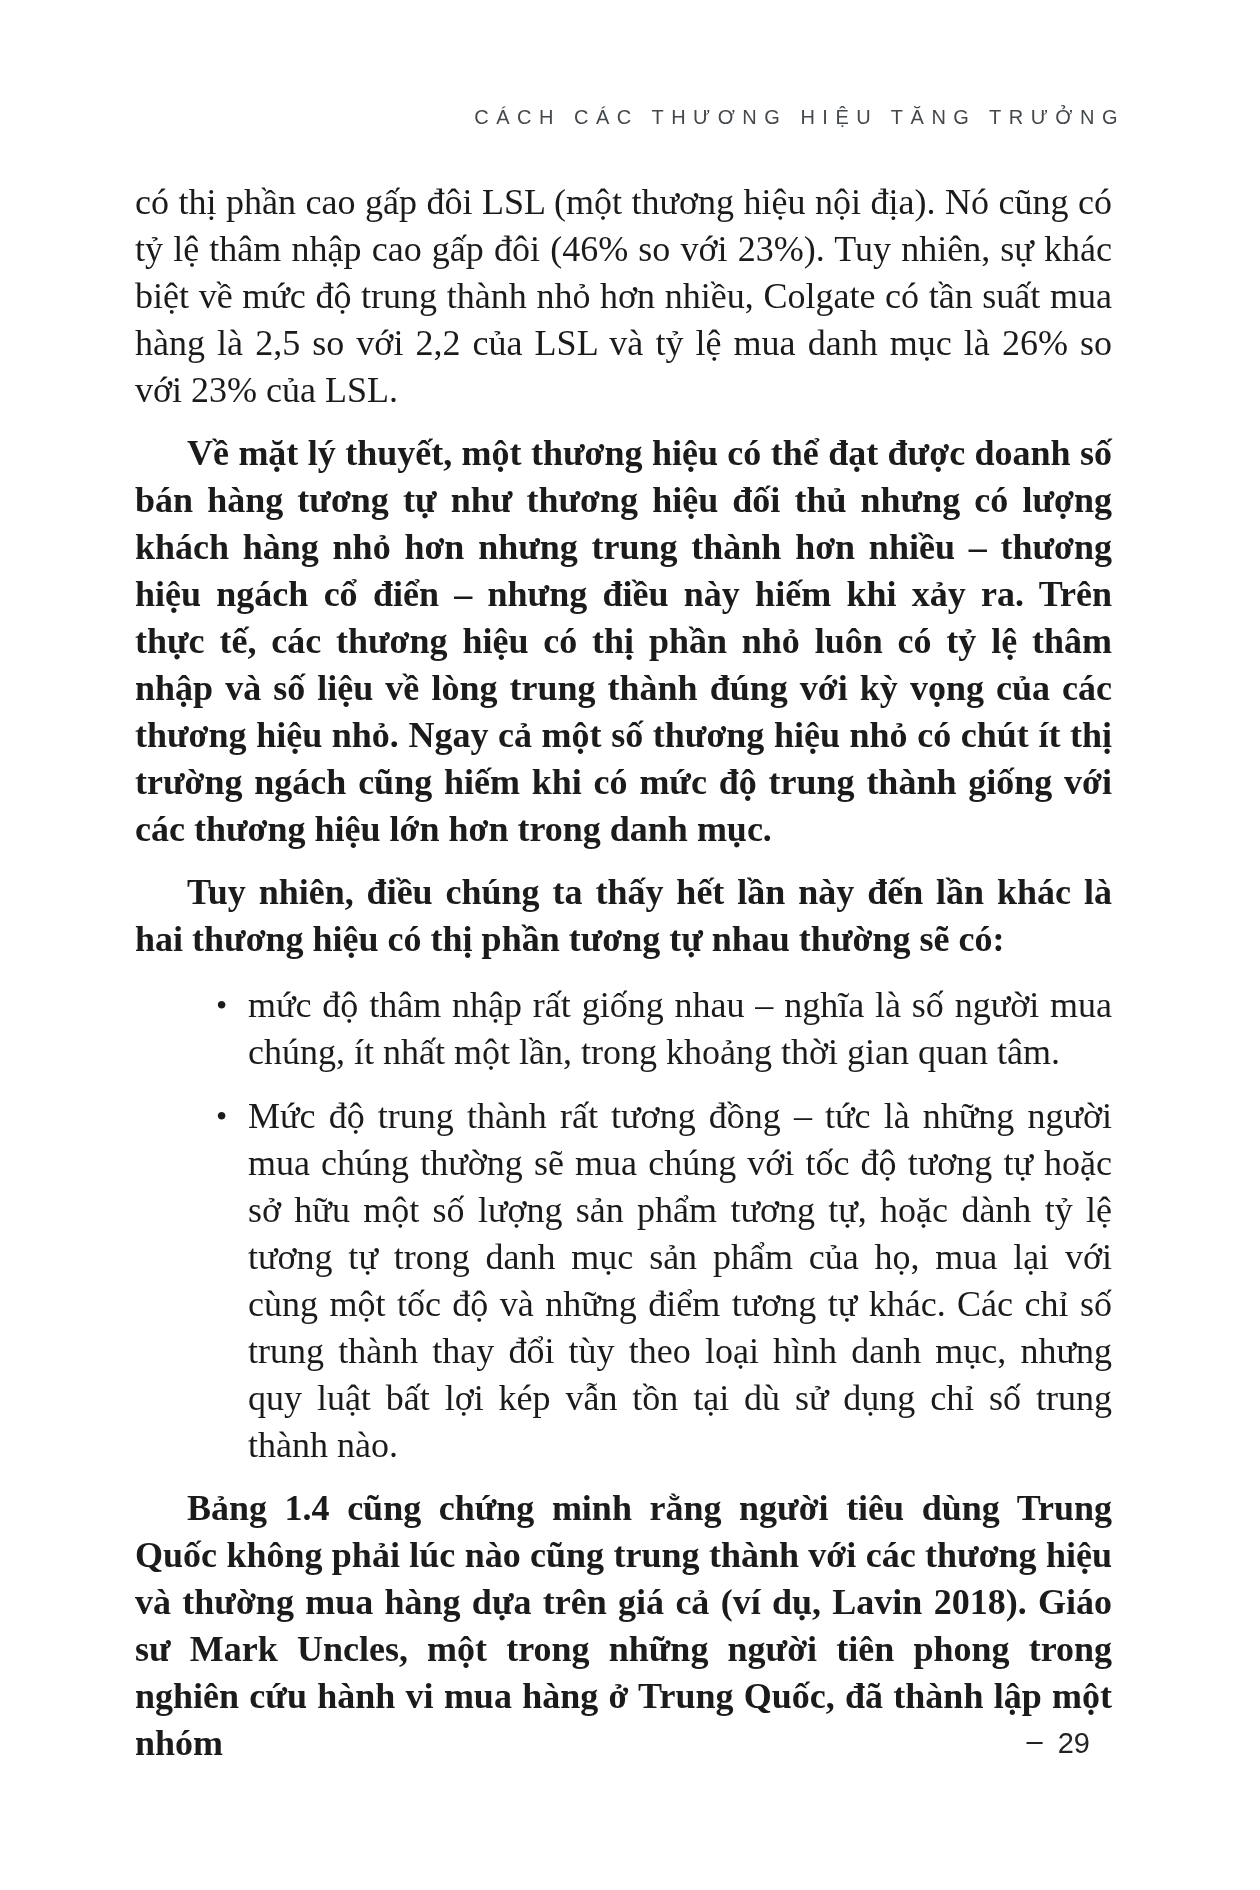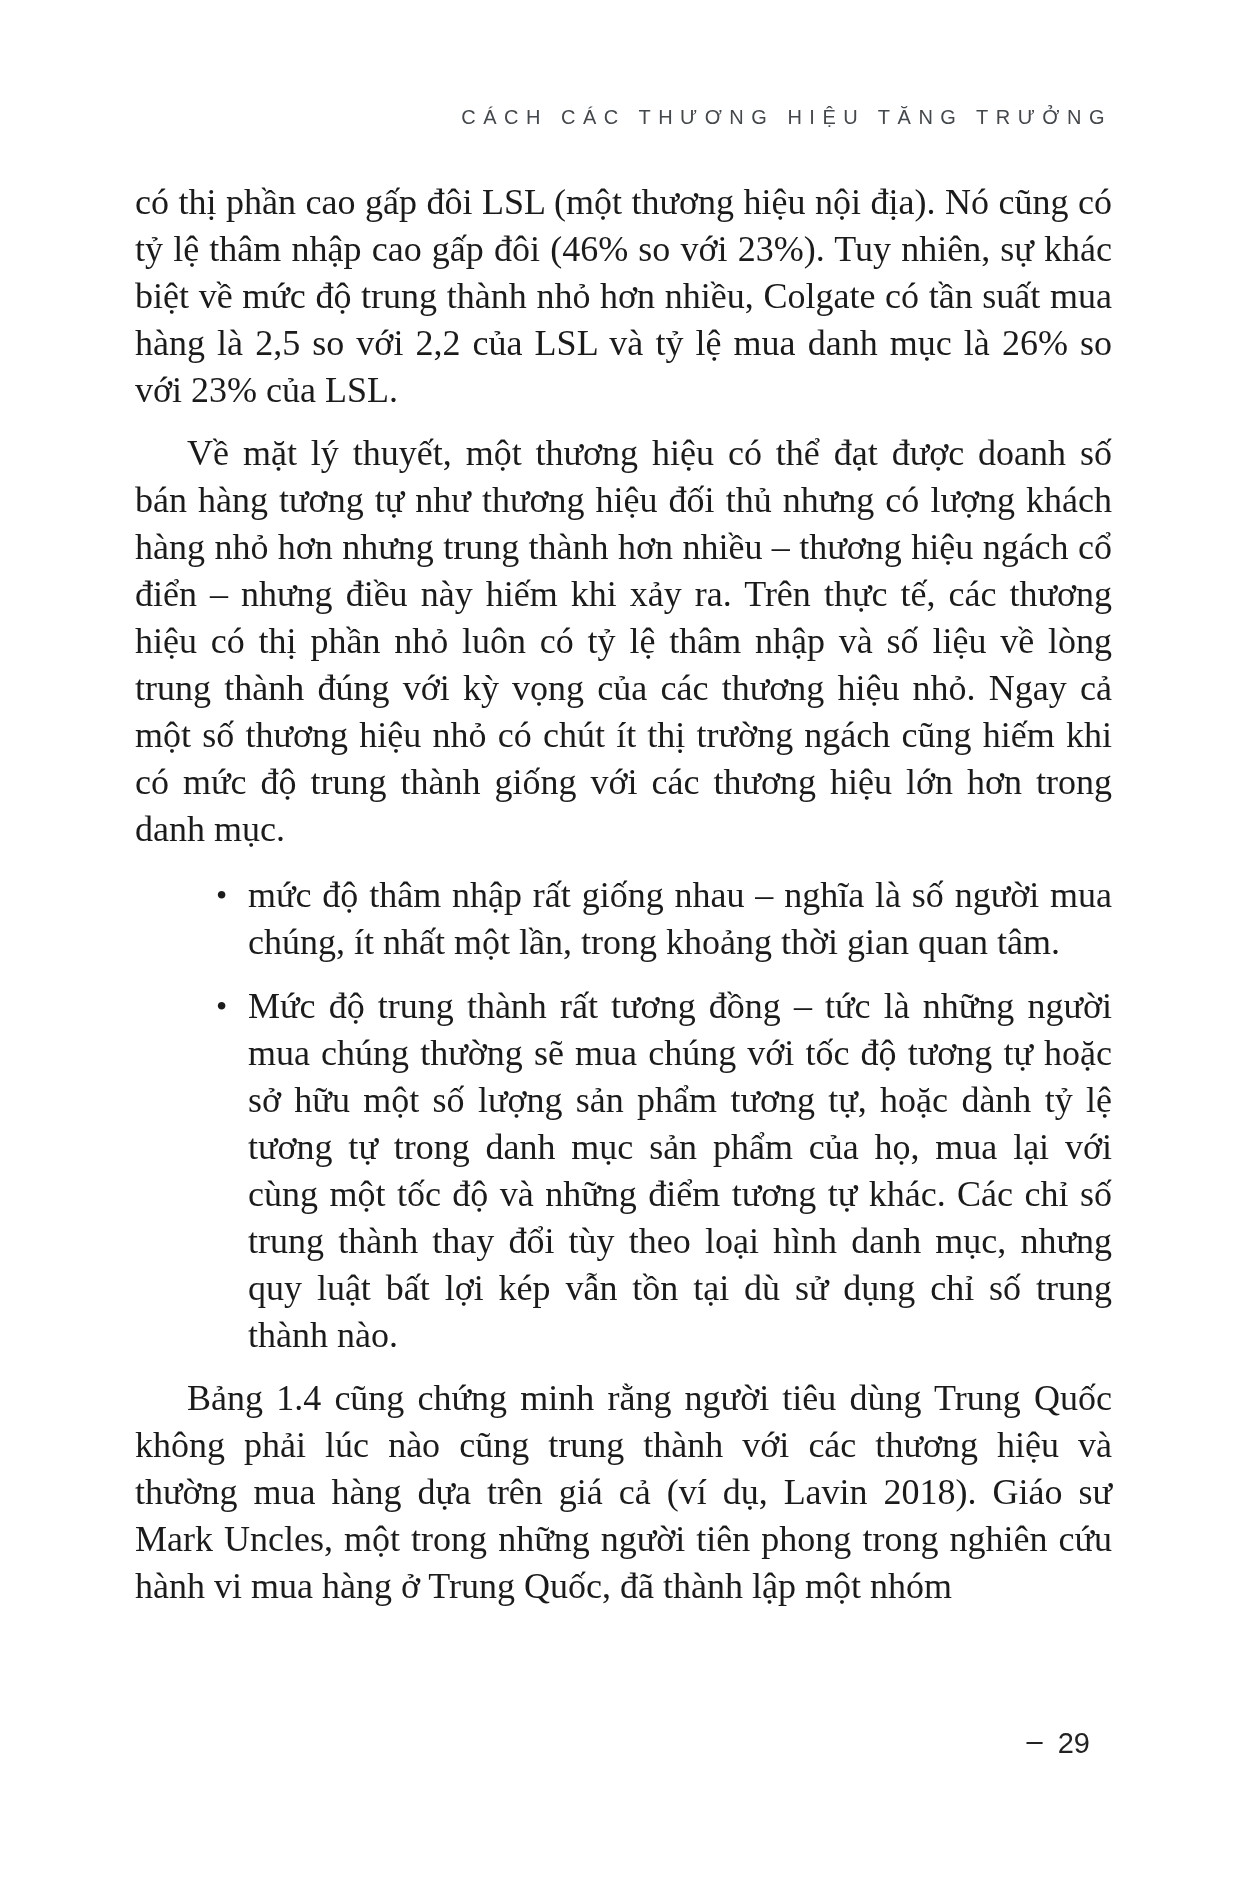--- a/index.html
+++ b/index.html
@@ -14,21 +14,21 @@
     margin: 0 auto;
     background: #ffffff;
     overflow: hidden;
     font-family: "Liberation Serif", serif;
     color: #1b1b1b;
   }
   .running-header {
     position: absolute;
     top: 106px;
     left: 135px;
-    right: 148px;
+    right: 135px;
     text-align: right;
     font-family: "Liberation Sans", sans-serif;
     font-size: 20px;
     font-weight: 400;
     letter-spacing: 7.5px;
     color: #43484d;
     white-space: nowrap;
   }
   .content {
     position: absolute;
@@ -37,20 +37,21 @@
     right: 148px;
     font-size: 36px;
     line-height: 47px;
     text-align: justify;
   }
   .para {
     margin: 0 0 16px 0;
   }
   .para.indent {
     text-indent: 52px;
+    font-weight: bold;
   }
   .bullet-list {
     margin: 19px 0 16px 0;
   }
   .bullet-item {
     position: relative;
     margin-left: 113px;
     margin-bottom: 17px;
     text-align: justify;
   }
@@ -86,20 +87,21 @@
 <div class="page">
 
   <div class="running-header">CÁCH CÁC THƯƠNG HIỆU TĂNG TRƯỞNG</div>
 
   <div class="content">
 
     <p class="para">có thị phần cao gấp đôi LSL (một thương hiệu nội địa). Nó cũng có tỷ lệ thâm nhập cao gấp đôi (46% so với 23%). Tuy nhiên, sự khác biệt về mức độ trung thành nhỏ hơn nhiều, Colgate có tần suất mua hàng là 2,5 so với 2,2 của LSL và tỷ lệ mua danh mục là 26% so với 23% của LSL.</p>
 
     <p class="para indent">Về mặt lý thuyết, một thương hiệu có thể đạt được doanh số bán hàng tương tự như thương hiệu đối thủ nhưng có lượng khách hàng nhỏ hơn nhưng trung thành hơn nhiều – thương hiệu ngách cổ điển – nhưng điều này hiếm khi xảy ra. Trên thực tế, các thương hiệu có thị phần nhỏ luôn có tỷ lệ thâm nhập và số liệu về lòng trung thành đúng với kỳ vọng của các thương hiệu nhỏ. Ngay cả một số thương hiệu nhỏ có chút ít thị trường ngách cũng hiếm khi có mức độ trung thành giống với các thương hiệu lớn hơn trong danh mục.</p>
 
+    <p class="para indent">Tuy nhiên, điều chúng ta thấy hết lần này đến lần khác là hai thương hiệu có thị phần tương tự nhau thường sẽ có:</p>
 
     <div class="bullet-list">
       <div class="bullet-item">
         <span class="bullet-dot">•</span>
         <span>mức độ thâm nhập rất giống nhau – nghĩa là số người mua chúng, ít nhất một lần, trong khoảng thời gian quan tâm.</span>
       </div>
       <div class="bullet-item">
         <span class="bullet-dot">•</span>
         <span>Mức độ trung thành rất tương đồng – tức là những người mua chúng thường sẽ mua chúng với tốc độ tương tự hoặc sở hữu một số lượng sản phẩm tương tự, hoặc dành tỷ lệ tương tự trong danh mục sản phẩm của họ, mua lại với cùng một tốc độ và những điểm tương tự khác. Các chỉ số trung thành thay đổi tùy theo loại hình danh mục, nhưng quy luật bất lợi kép vẫn tồn tại dù sử dụng chỉ số trung thành nào.</span>
       </div>

